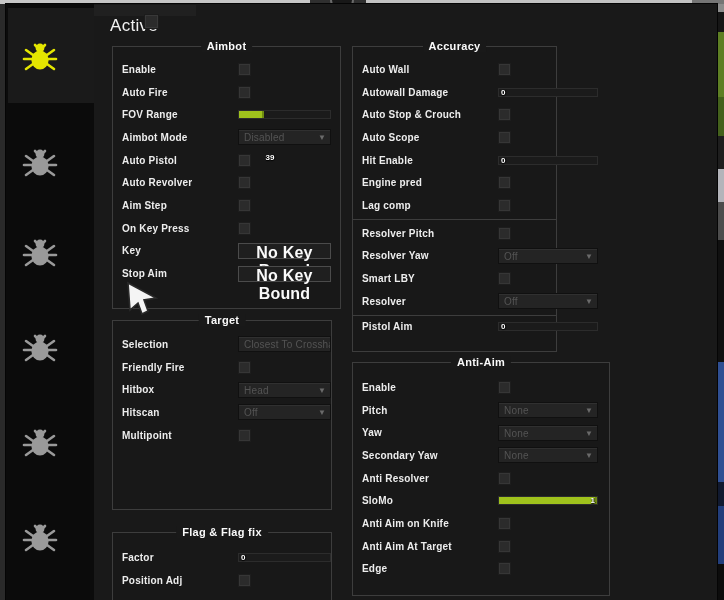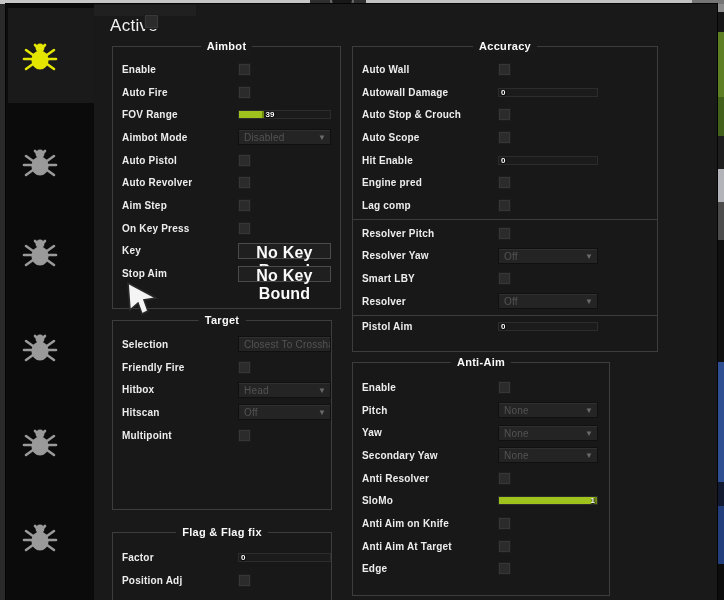--- a/index.html
+++ b/index.html
@@ -36,21 +36,21 @@
     border:1px solid #1c1c1c;box-shadow:inset 0 0 0 1px #383838;}
 
   
   .panel{position:absolute;border:1px solid #3d3d3d;background:#181818;box-sizing:border-box;}
   .ptitle{position:absolute;top:-7px;left:50%;transform:translateX(-50%);
     background:#191919;padding:0 6px;font-size:11px;font-weight:bold;color:#fafafa;
     letter-spacing:.3px;white-space:nowrap;}
   .p-aimbot  {left:106px;top:42px;width:229px;height:263px;}
   .p-target  {left:106px;top:316px;width:220px;height:190px;}
   .p-flag    {left:106px;top:528px;width:220px;height:70px;border-bottom:none;}
-  .p-accuracy{left:346px;top:42px;width:306px;height:306px;text-align:right;}
+  .p-accuracy{left:346px;top:42px;width:205px;height:306px;text-align:right;}
   .p-antiaim {left:346px;top:358px;width:258px;height:234px;}
 
   .rows{position:relative;}
   .p-aimbot  .rows{padding-top:11px;}
   .p-target  .rows{padding-top:12px;}
   .p-flag    .rows{padding-top:13px;}
   .p-accuracy .rows{padding-top:11px;}
   .p-antiaim .rows{padding-top:13px;}
   .row{position:relative;height:22.7px;display:flex;align-items:center;}
   .row-sm{height:18px;}
@@ -226,21 +226,21 @@
         <span class="cb ctrl"></span>
       </div>
       <div class="row">
         <span class="lbl">Auto Fire</span>
         <span class="cb ctrl"></span>
       </div>
       <div class="row">
         <span class="lbl">FOV Range</span>
         <span class="sl ctrl wctl">
           <span class="fill" style="width: 28%;"></span>
-          <span class="sv" style="left: calc(28% + 1px);">39</span>
+          <span class="sv" style="left: calc(28% + 1px); margin-top: 43px;">39</span>
         </span>
       </div>
       <div class="row">
         <span class="lbl">Aimbot Mode</span>
         <span class="dd ctrl wctl">
           <span class="dd-t">Disabled</span>
           <span class="dd-a">▼</span>
         </span>
       </div>
       <div class="row">

